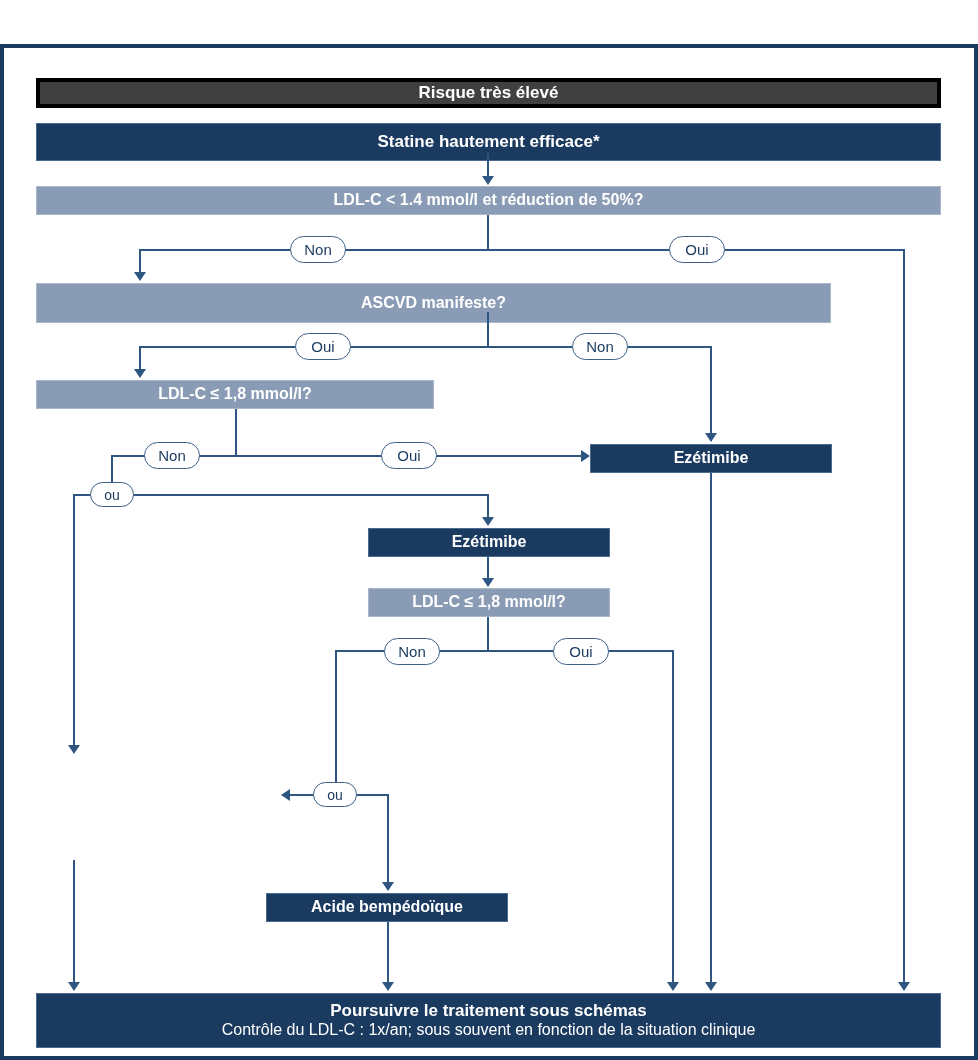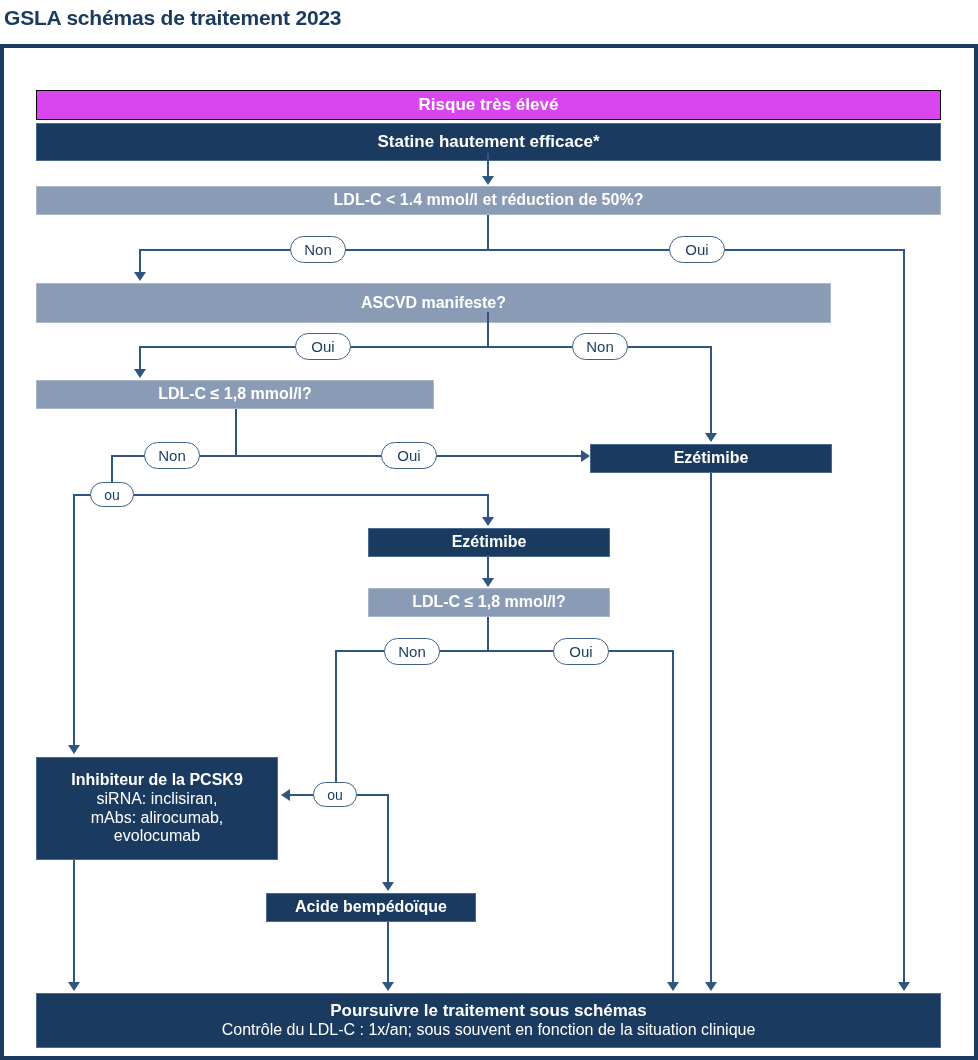--- a/index.html
+++ b/index.html
@@ -18,21 +18,21 @@
   #frame-left{position:absolute;left:0;top:44px;width:4px;height:1016px;background:#1A3A5F;}
   #frame-right{position:absolute;left:974px;top:44px;width:4px;height:1016px;background:#1A3A5F;}
   #frame-bottom{position:absolute;left:0;top:1056px;width:978px;height:4px;background:#1A3A5F;}
 
   
   .box{
     position:absolute;box-sizing:border-box;
     display:flex;align-items:center;justify-content:center;
     text-align:center;color:#ffffff;line-height:1.18;
   }
-  .box.orange{background:#d946ef;border:1px solid #000000;font-weight:bold;margin-top:12px;}
+  .box.orange{background:#404040;border:4px solid #000000;font-weight:bold;}
   .box.navy{background:#1A3A5F;border:1px solid #4A6A8F;font-weight:bold;}
   .box.grey{background:#8A9CB5;border:1px solid #A9B7C9;font-weight:bold;}
 
   .box .stack{display:block;width:100%;}
   .box .line1{font-weight:bold;display:block;}
   .box .line2{font-weight:normal;display:block;}
 
   
   .pill{
     position:absolute;box-sizing:border-box;
@@ -49,21 +49,20 @@
   .arw{position:absolute;width:0;height:0;}
   .arw.down{border-left:6px solid transparent;border-right:6px solid transparent;border-top:9px solid #2E5680;}
   .arw.right{border-top:6px solid transparent;border-bottom:6px solid transparent;border-left:9px solid #2E5680;}
   .arw.left{border-top:6px solid transparent;border-bottom:6px solid transparent;border-right:9px solid #2E5680;}
 </style>
 </head>
 <body>
 
 <div id="page">
 
-  <div id="title">GSLA schémas de traitement 2023</div>
   <div id="title-rule"></div>
   <div id="frame-left"></div>
   <div id="frame-right"></div>
   <div id="frame-bottom"></div>
 
   <div class="box orange" style="left:36px;top:78px;width:905px;height:30px;font-size:17px;">
     <span>Risque très élevé</span>
   </div>
 
   <div class="box navy" style="left:36px;top:123px;width:905px;height:38px;font-size:17px;">
@@ -87,30 +86,22 @@
   </div>
 
   <div class="box navy" style="left:368px;top:528px;width:242px;height:29px;font-size:16px;">
     <span>Ezétimibe</span>
   </div>
 
   <div class="box grey" style="left:368px;top:588px;width:242px;height:29px;font-size:16px;">
     <span>LDL-C ≤ 1,8 mmol/l?</span>
   </div>
 
-  <div class="box navy" style="left:36px;top:757px;width:242px;height:103px;font-size:16px;">
-    <span class="stack">
-      <span class="line1">Inhibiteur de la PCSK9</span>
-      <span class="line2">siRNA: inclisiran,</span>
-      <span class="line2">mAbs: alirocumab,</span>
-      <span class="line2">evolocumab</span>
-    </span>
-  </div>
-
-  <div class="box navy" style="left:266px;top:893px;width:210px;height:29px;font-size:16px;">
+
+  <div class="box navy" style="left:266px;top:893px;width:242px;height:29px;font-size:16px;">
     <span>Acide bempédoïque</span>
   </div>
 
   <div class="box navy" style="left:36px;top:993px;width:905px;height:55px;font-size:17px;">
     <span class="stack">
       <span class="line1">Poursuivre le traitement sous schémas</span>
       <span class="line2" style="font-size:16px;">Contrôle du LDL-C : 1x/an; sous souvent en fonction de la situation clinique</span>
     </span>
   </div>
 

